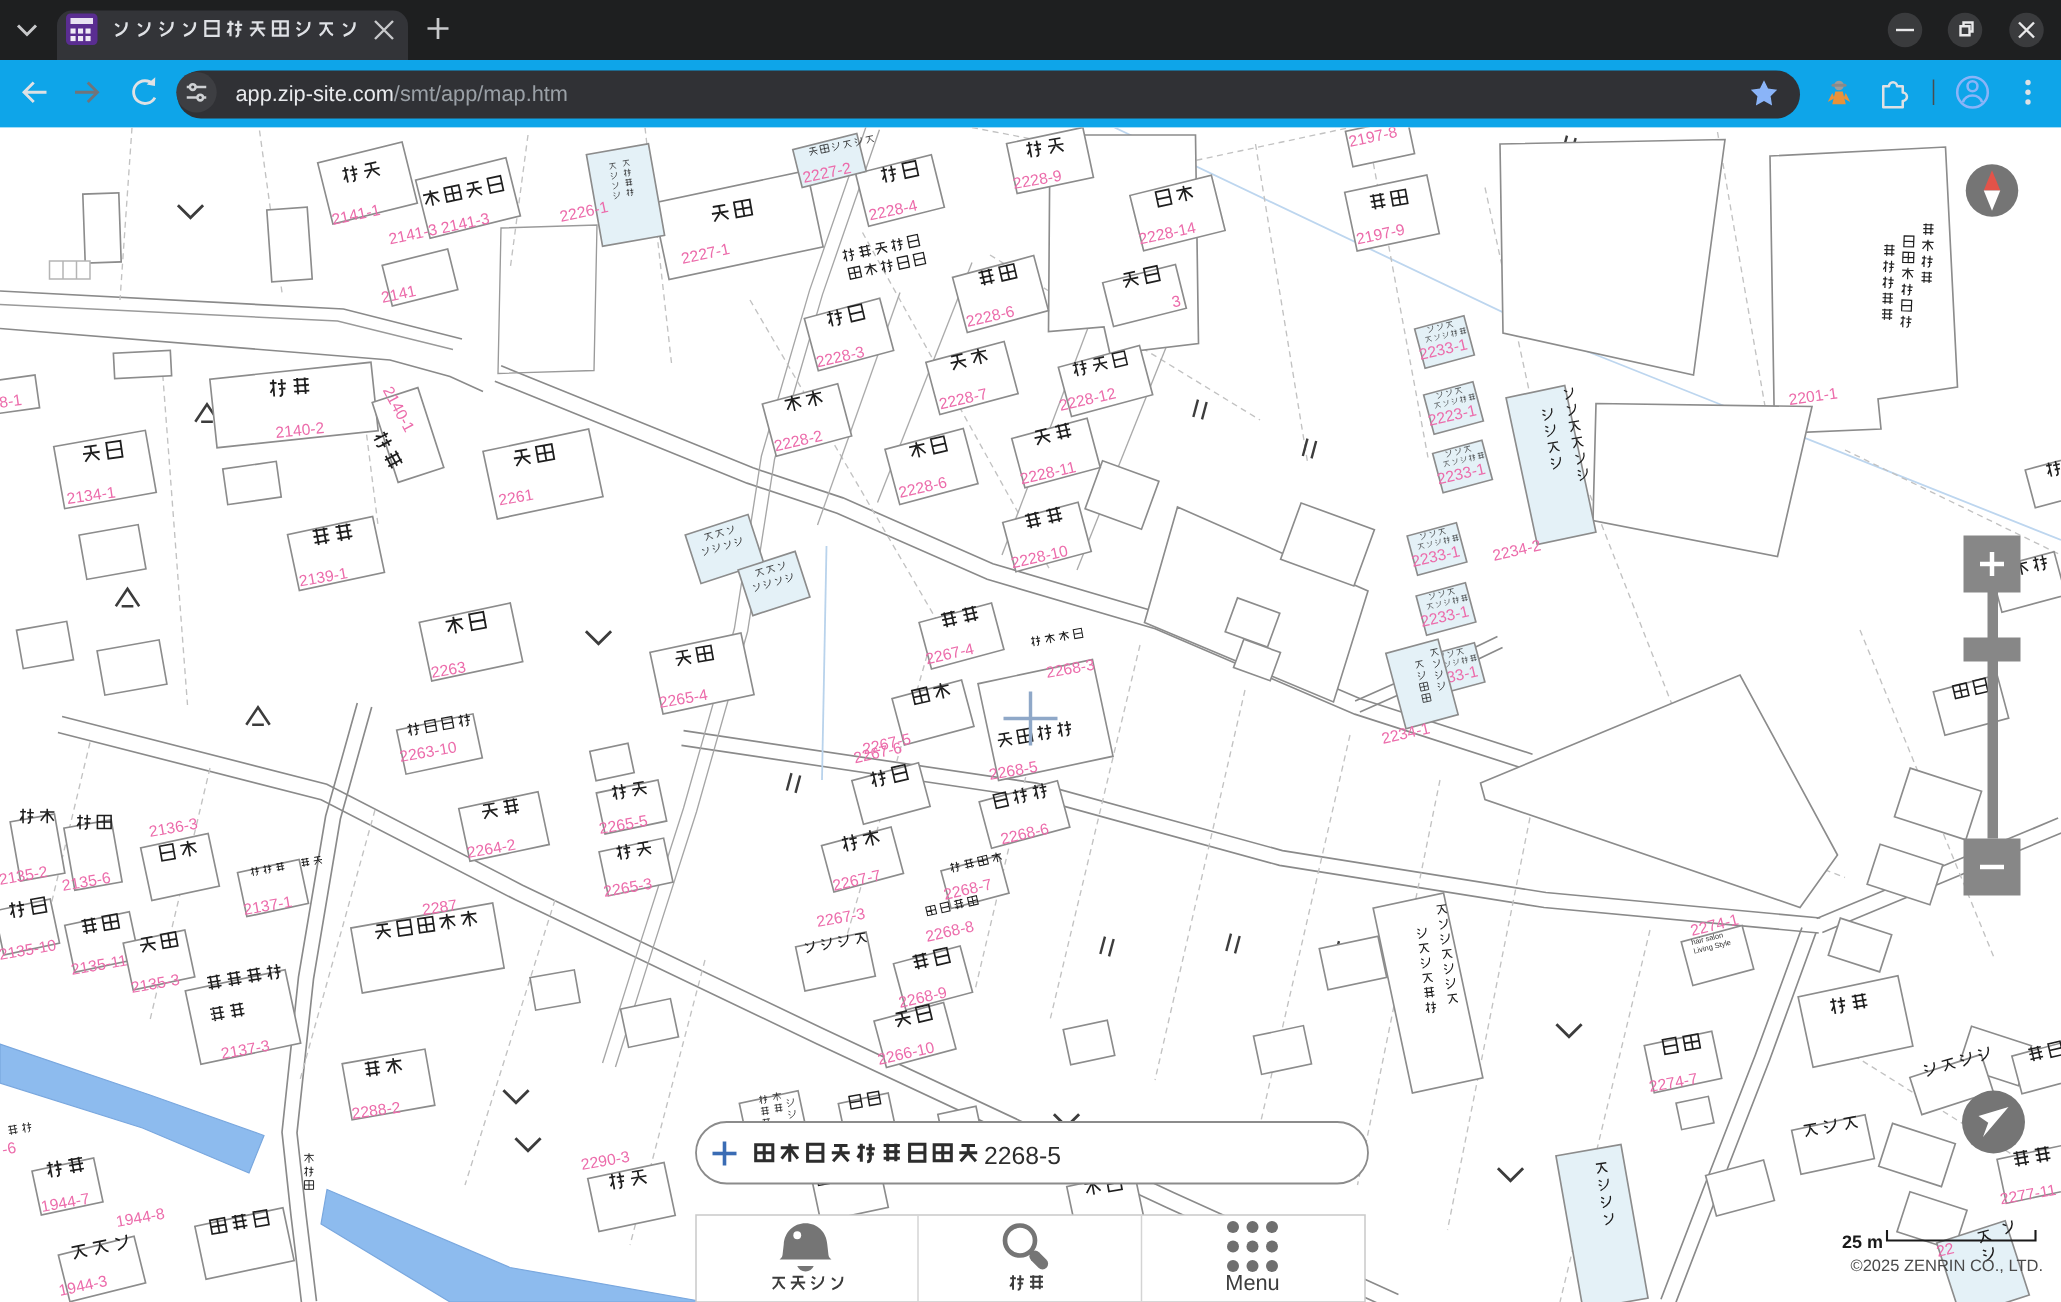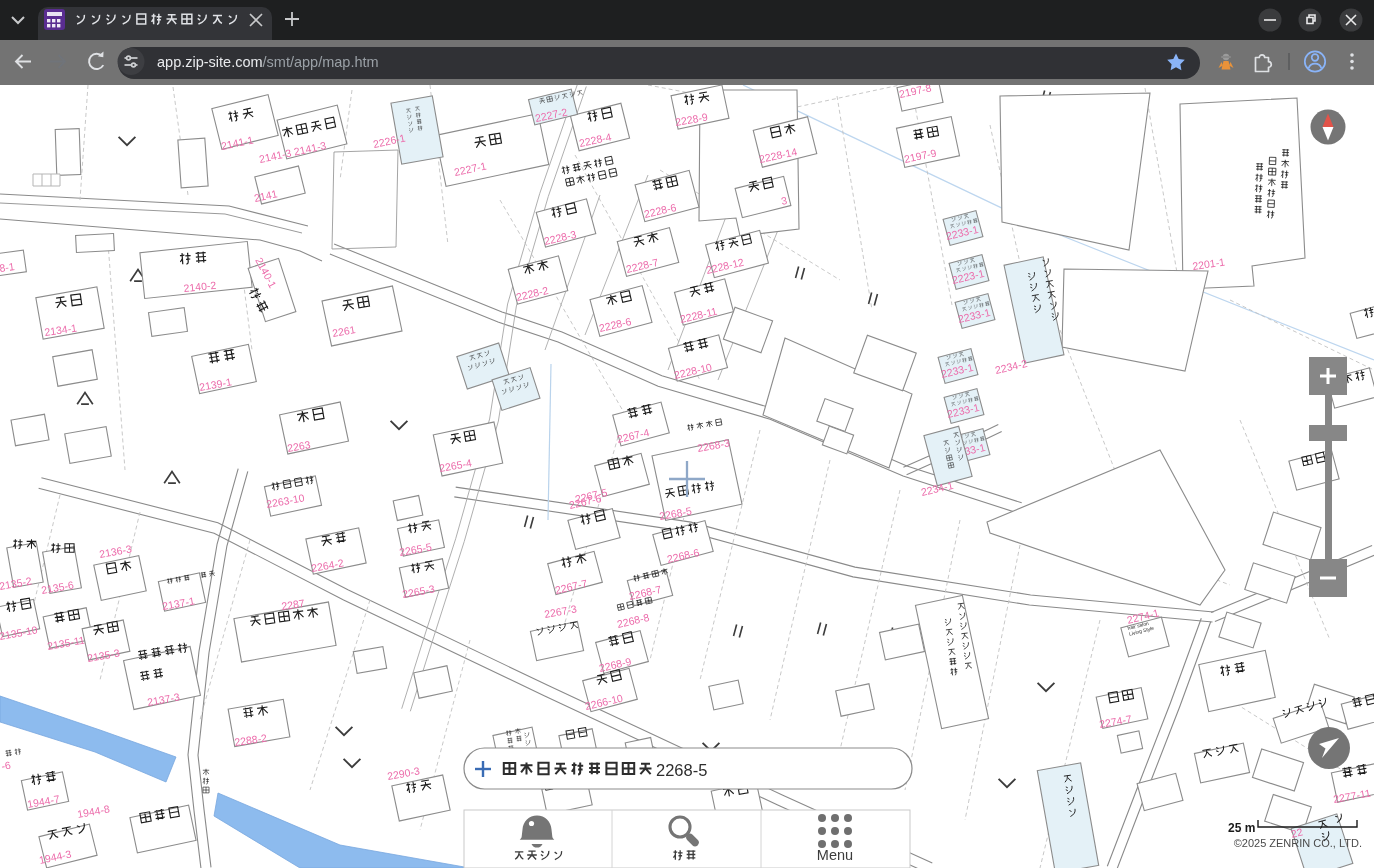--- a/index.html
+++ b/index.html
@@ -1,16 +1,16 @@
 <!DOCTYPE html>
 <html><head><meta charset="utf-8"><style>
 *{margin:0;padding:0;box-sizing:border-box}
 body{width:1374px;height:868px;overflow:hidden;font-family:"Liberation Sans",sans-serif;position:relative;background:#fff}
 .tabbar{position:absolute;left:0;top:0;width:100%;height:40px;background:#1e1f20}
-.toolbar{position:absolute;left:0;top:40px;width:100%;height:45px;background:#737373}
+.toolbar{position:absolute;left:0;top:40px;width:100%;height:45px;background:#0ea5e9}
 .tab{position:absolute;left:38px;top:7px;width:234px;height:33px;background:#333438;border-radius:10px 10px 0 0}
 .tab:after{content:"";position:absolute;left:0;right:0;bottom:-1px;height:2px;background:#333438}
 .omni{position:absolute;left:118px;top:6.5px;width:1082px;height:32px;border-radius:16px;background:#303135}
 svg{display:block}
 </style></head><body>
 <div class="tabbar">
  <svg width="1374" height="40" style="position:absolute">
   <path d="M12,17 L18,23 L24,17" stroke="#c8c9cb" stroke-width="2" fill="none"></path>
  </svg>
  <div class="tab"></div>

